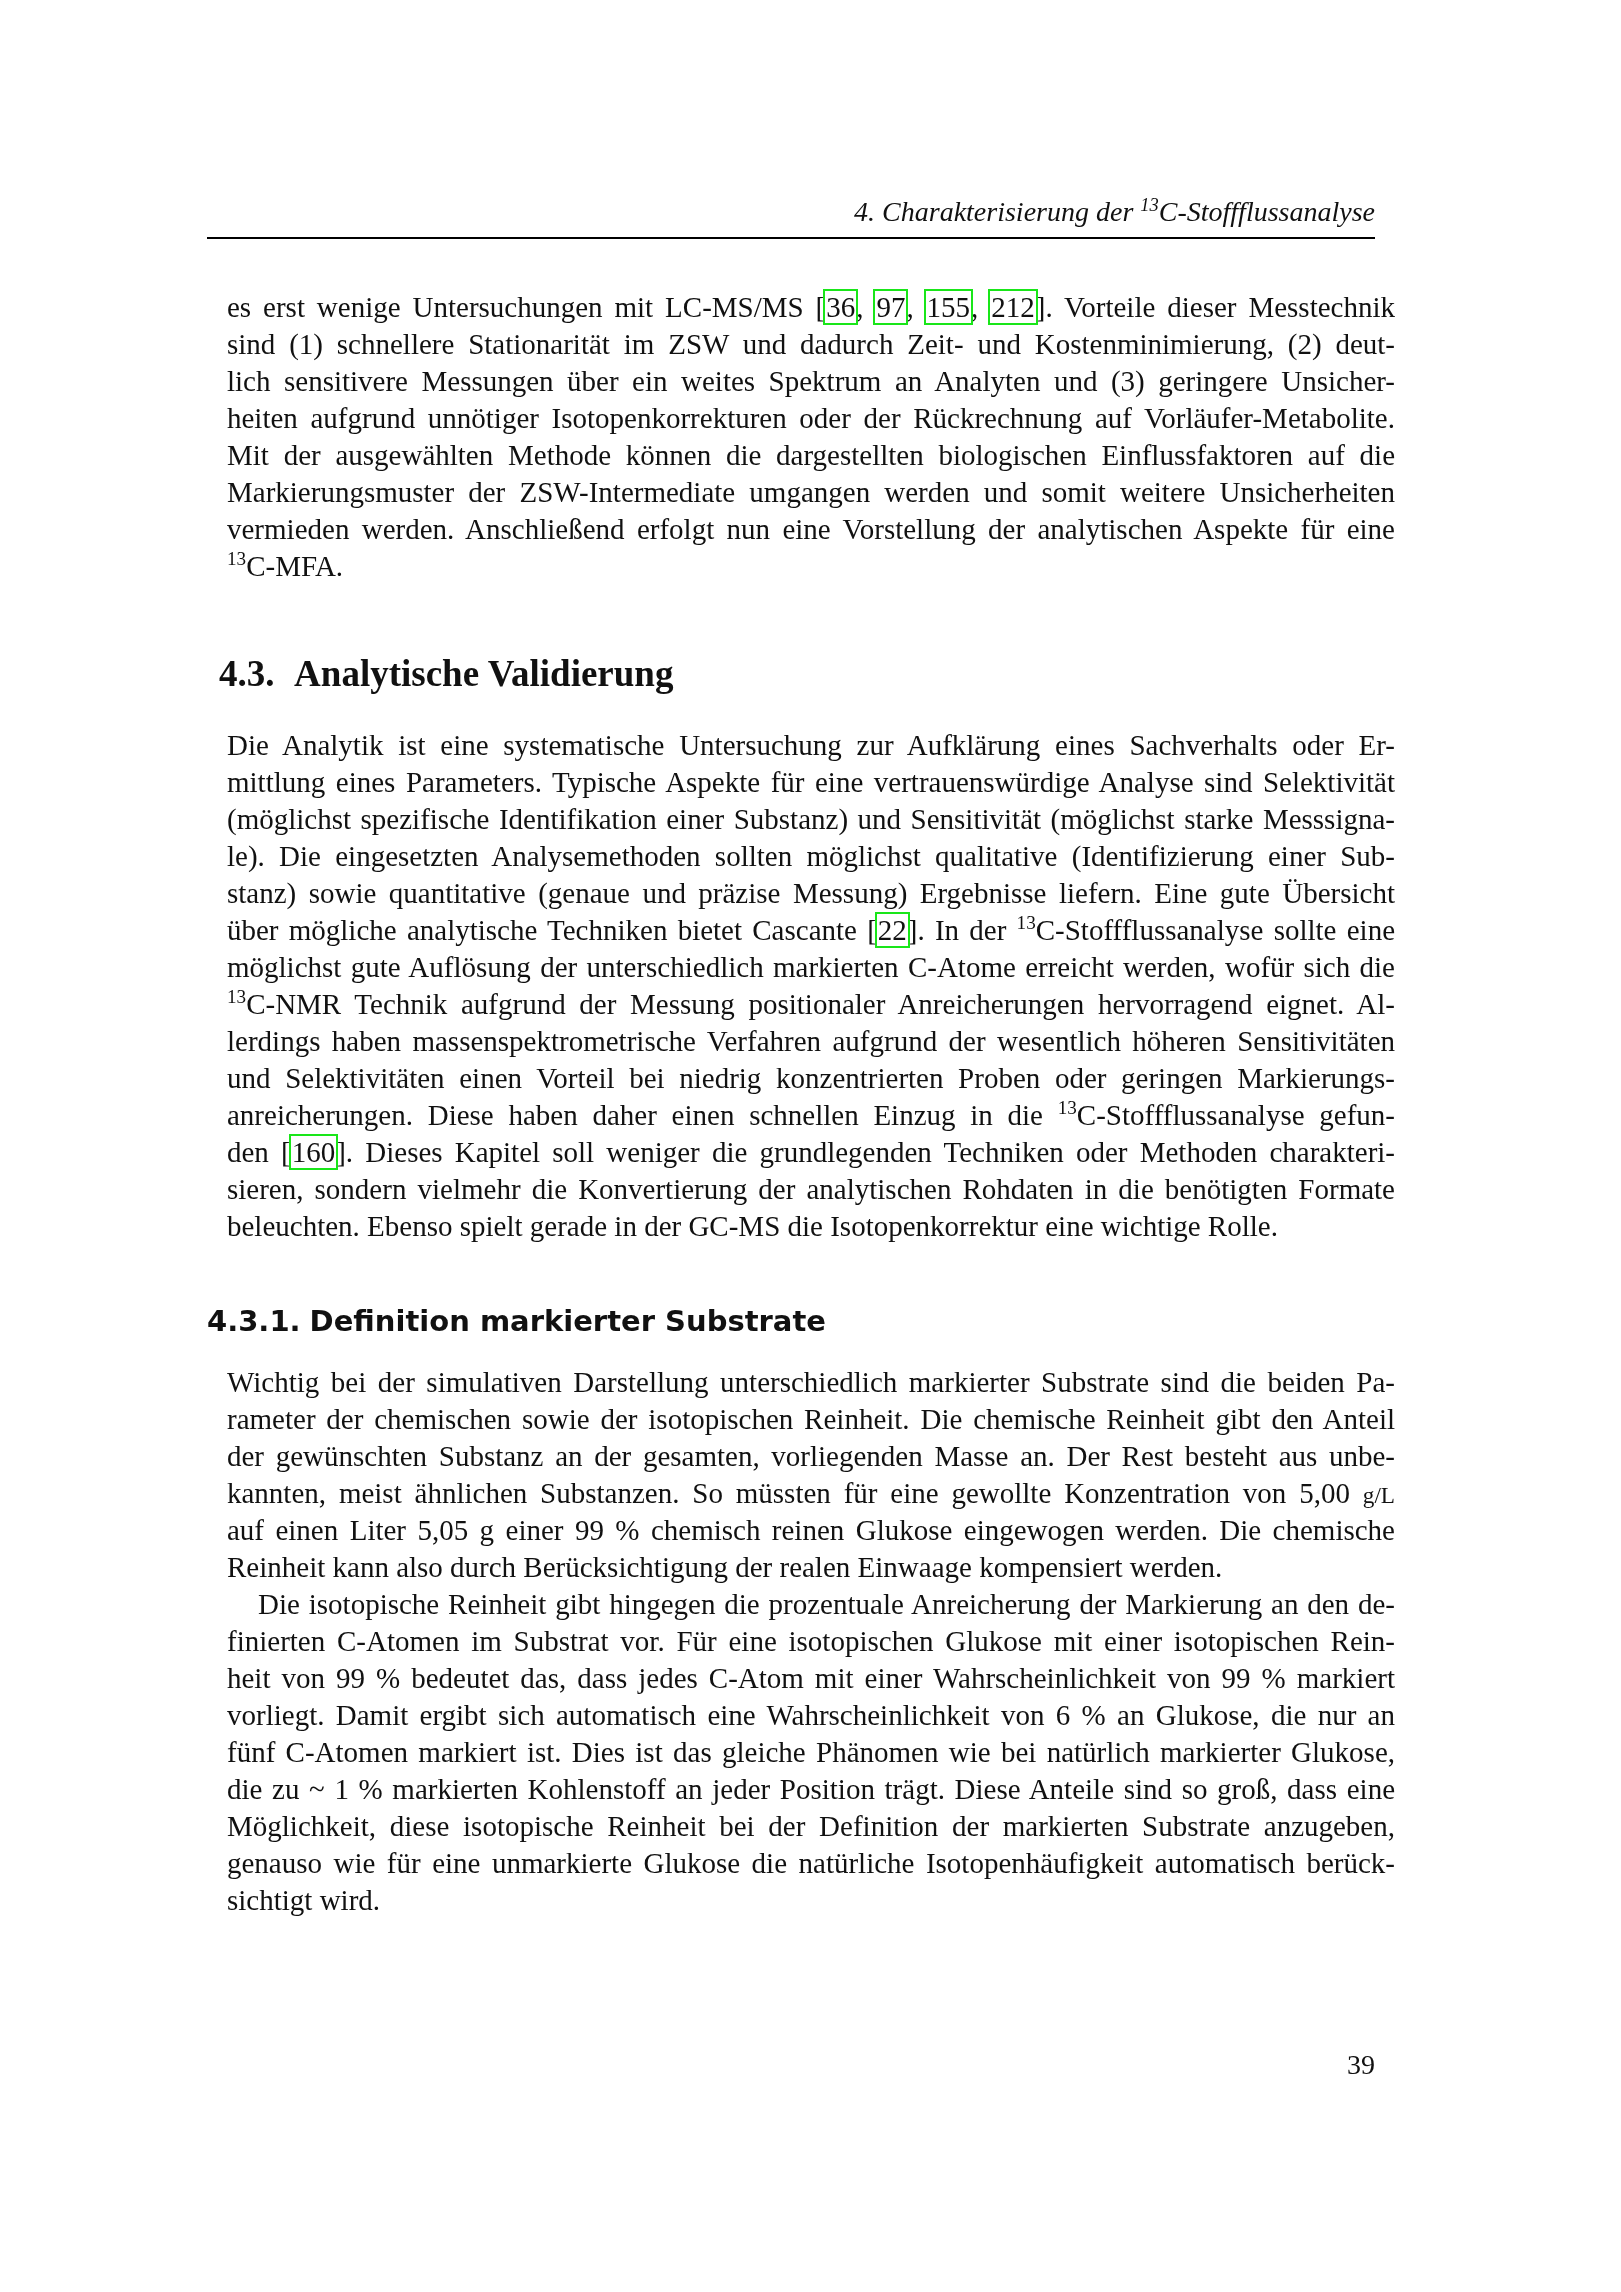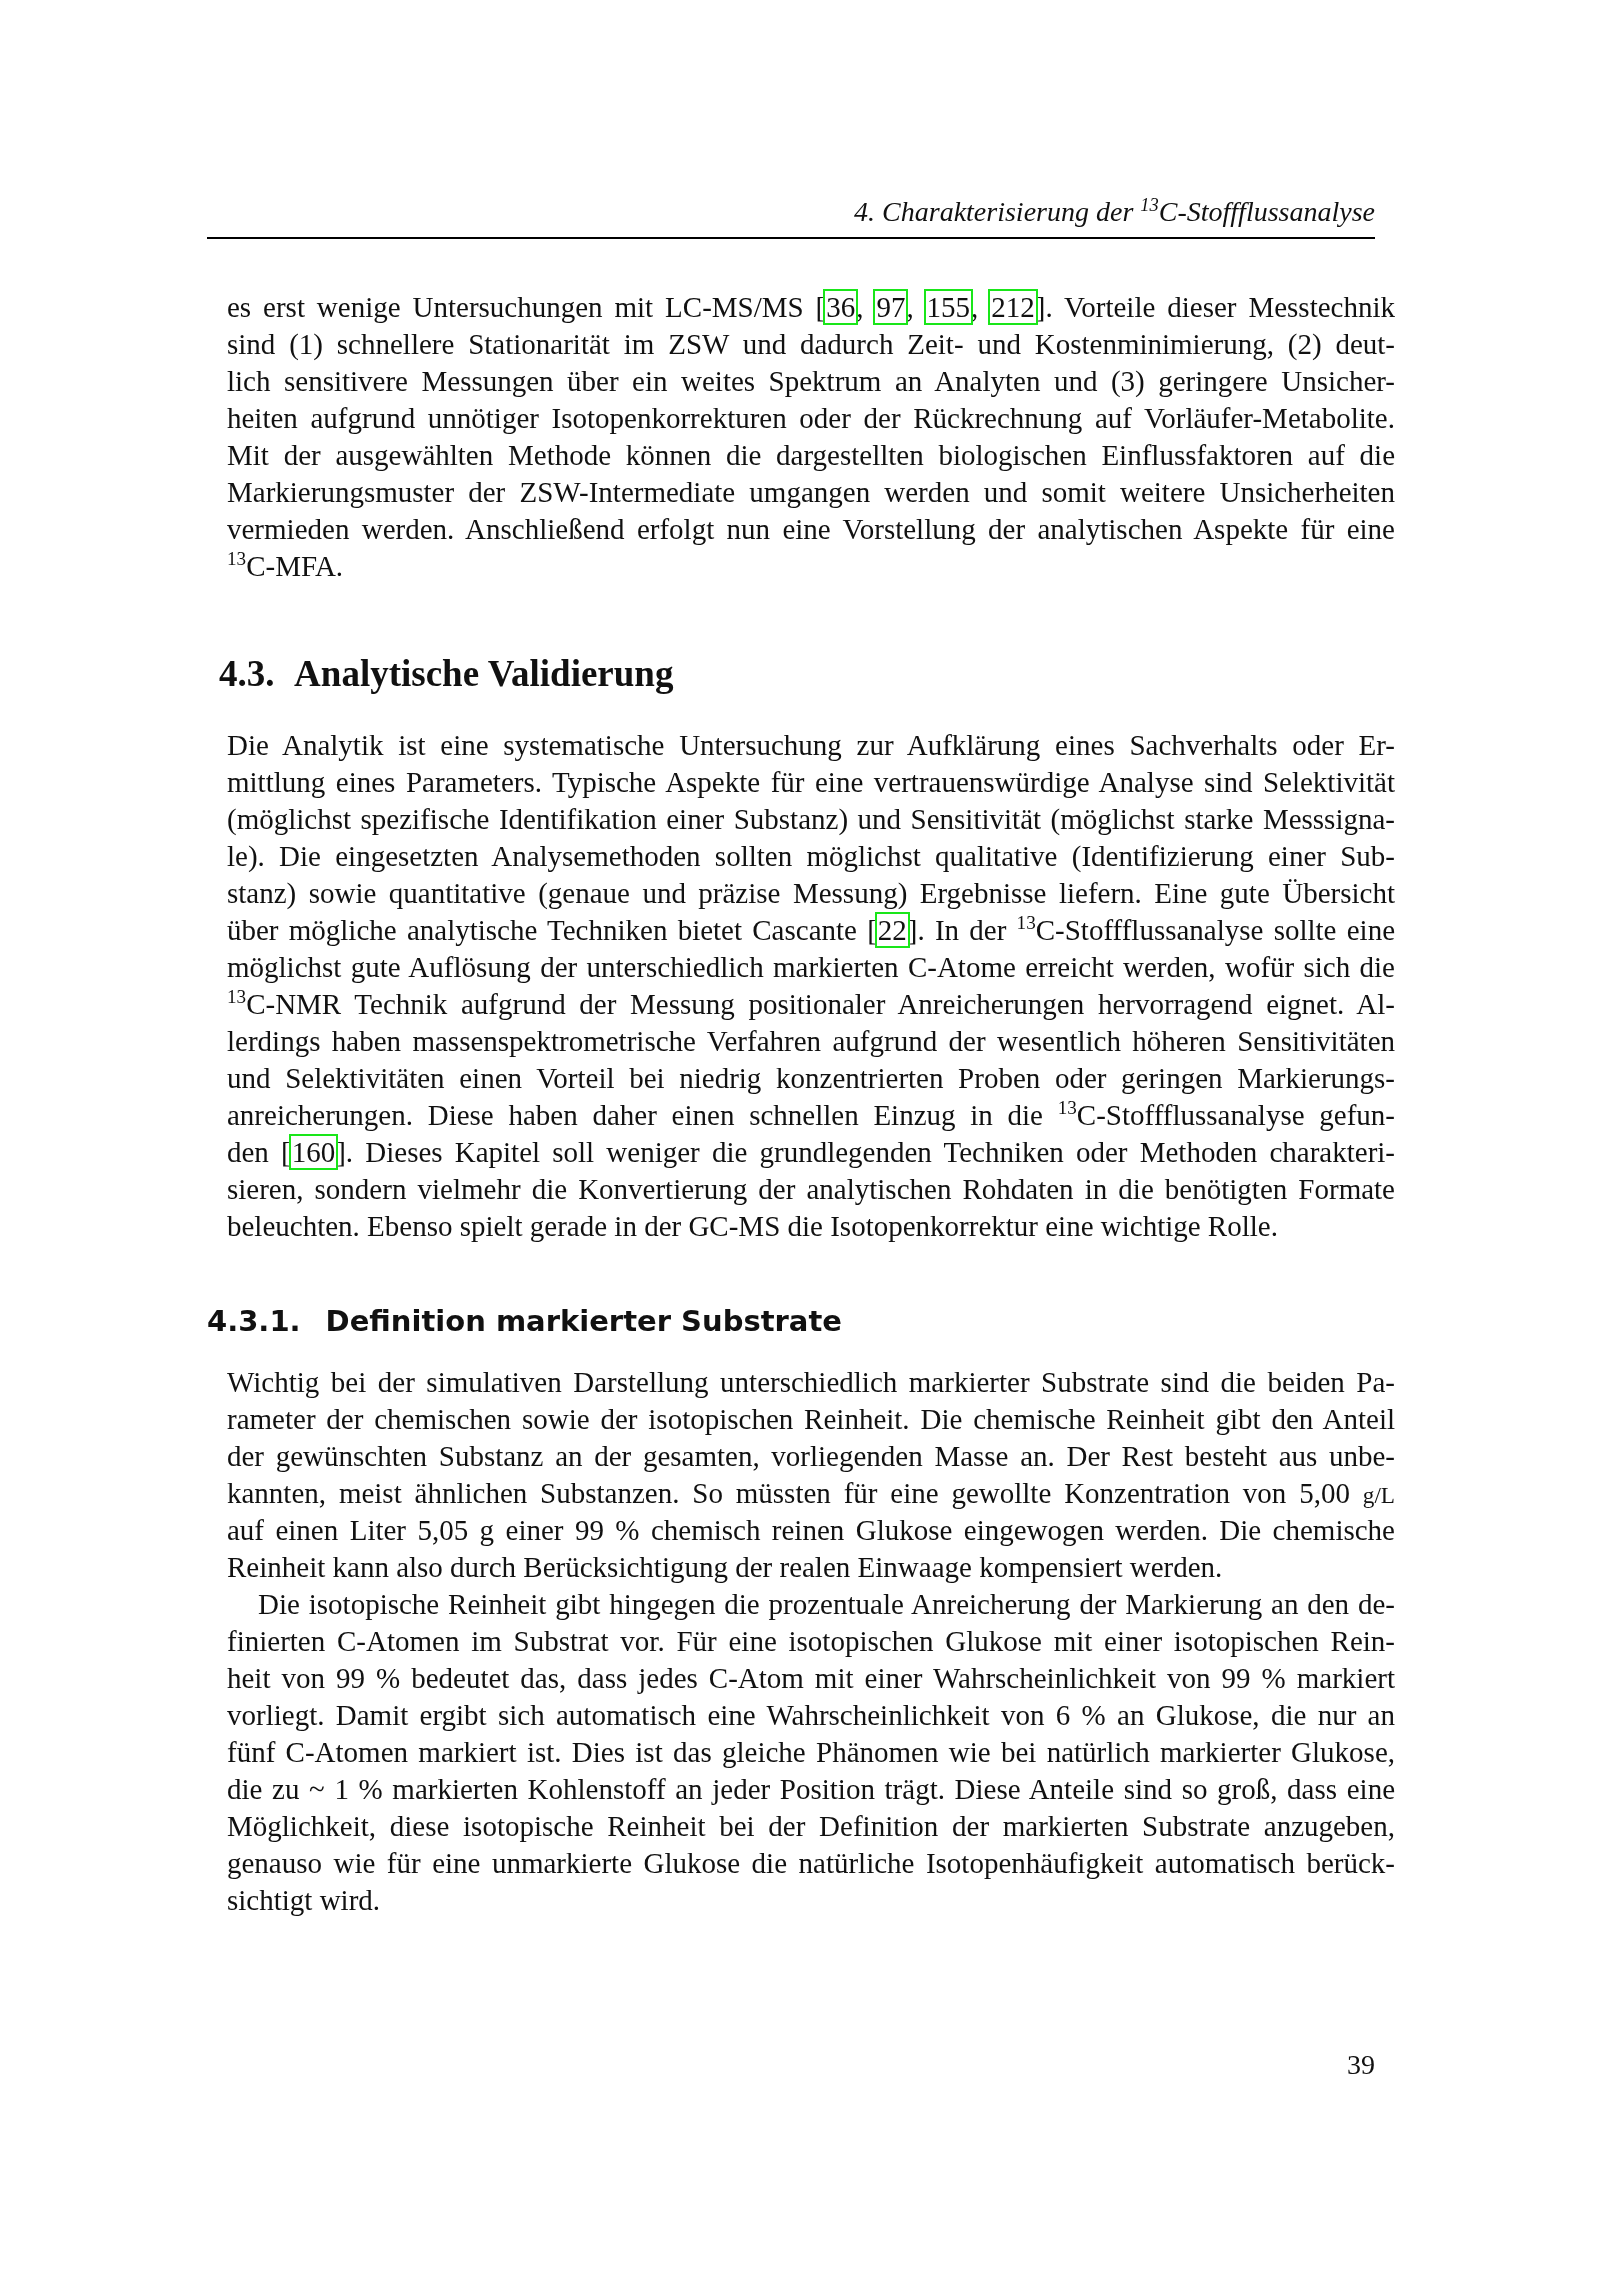--- a/index.html
+++ b/index.html
@@ -15,21 +15,21 @@
   .para .ln.last { text-align-last:left; }
   .para .ln.indent { text-indent:31px; }
   sup { font-size:0.66em; vertical-align:0; position:relative; top:-0.55em; line-height:0; }
   .cite { outline:2.5px solid #19e619; outline-offset:0px; padding:0 1px; }
   .mono { font-family:"Liberation Mono", monospace; font-size:0.92em; }
   .h2 { position:absolute; top:652px; left:12px; font-family:Liberation Serif, serif;
         font-weight:bold; font-size:37px; letter-spacing:0px; }
   .h3 { position:absolute; top:1304px; left:0; font-family:"DejaVu Sans", sans-serif;
         font-weight:bold; font-size:29px; }
   .h2 .num { margin-right:19.6px; }
-  .h3 .num { margin-right:25px; }
+  .h3 .num { margin-right:9px; }
   .pageno { position:absolute; top:2049px; right:0; font-size:28px; }
 </style>
 </head>
 <body>
 
 <div class="page">
 
   <div class="running-head">
     <span>4. Charakterisierung der </span><sup>13</sup><span>C-Stoffflussanalyse</span>
   </div>

